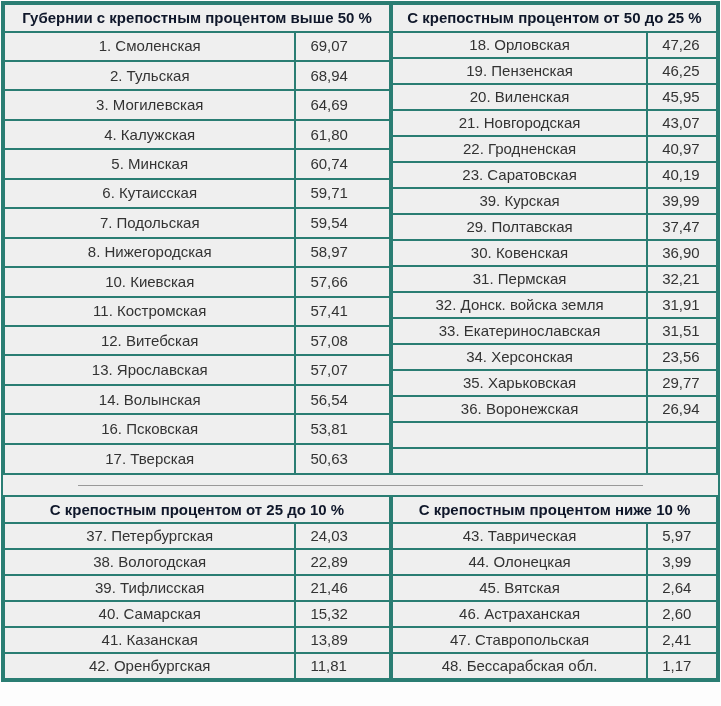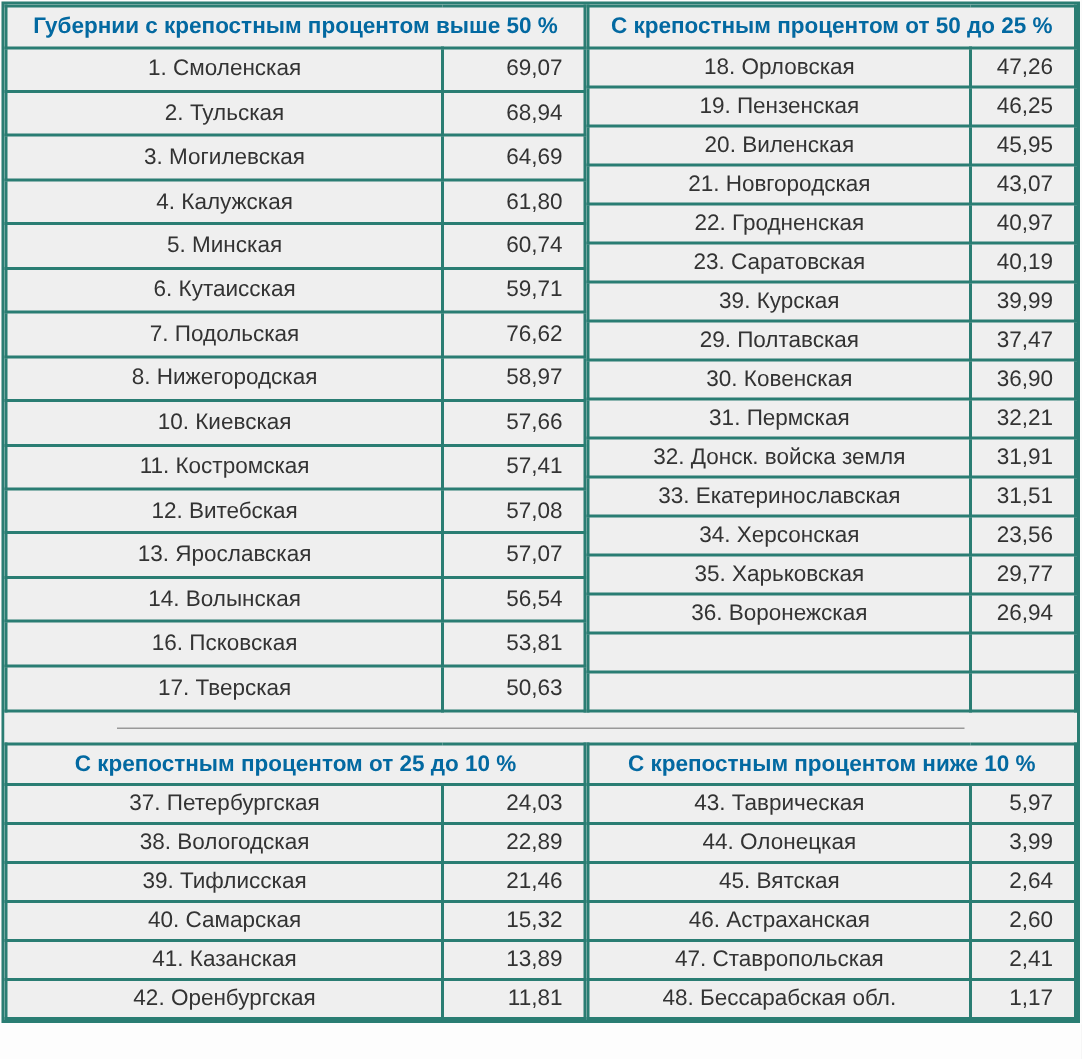--- a/index.html
+++ b/index.html
@@ -28,34 +28,34 @@
   .gov-table th,
   .gov-table td {
     border: 2px solid #2a7d73;
     background: #efefef;
     overflow: hidden;
   }
   .gov-table th {
     font-size: 15px;
     font-weight: bold;
     line-height: 1.3;
-    color: #0369a1;
+    color: #0f172a;
     text-align: center;
     padding: 3px 6px;
   }
   .gov-table td {
     font-size: 15px;
     line-height: 18px;
     color: #333333;
     padding: 3px 6px;
     height: 18px;
     white-space: nowrap;
   }
   .gov-table td.name { text-align: center; }
-  .gov-table td.val  { text-align: right; padding: 3px 14px; }
+  .gov-table td.val  { text-align: left; padding: 3px 14px; }
   col.c-name-left  { width: 75.5%; }
   col.c-val-left   { width: 24.5%; }
   col.c-name-right { width: 78.5%; }
   col.c-val-right  { width: 21.5%; }
   .divider-band {
     background: #efefef;
     padding: 10px 0 9px 0;
   }
   .divider-band hr {
     display: block;
@@ -102,21 +102,21 @@
           <tr>
             <td class="name">5. Минская</td>
             <td class="val">60,74</td>
           </tr>
           <tr>
             <td class="name">6. Кутаисская</td>
             <td class="val">59,71</td>
           </tr>
           <tr>
             <td class="name">7. Подольская</td>
-            <td class="val">76,62</td>
+            <td class="val">59,54</td>
           </tr>
           <tr>
             <td class="name">8. Нижегородская</td>
             <td class="val">58,97</td>
           </tr>
           <tr>
             <td class="name">10. Киевская</td>
             <td class="val">57,66</td>
           </tr>
           <tr>

